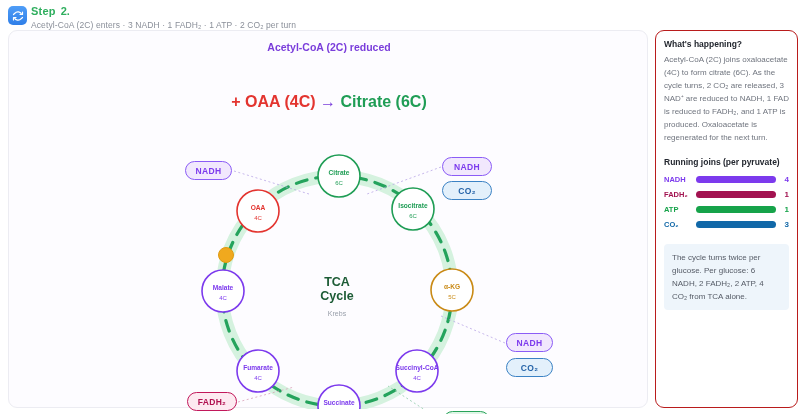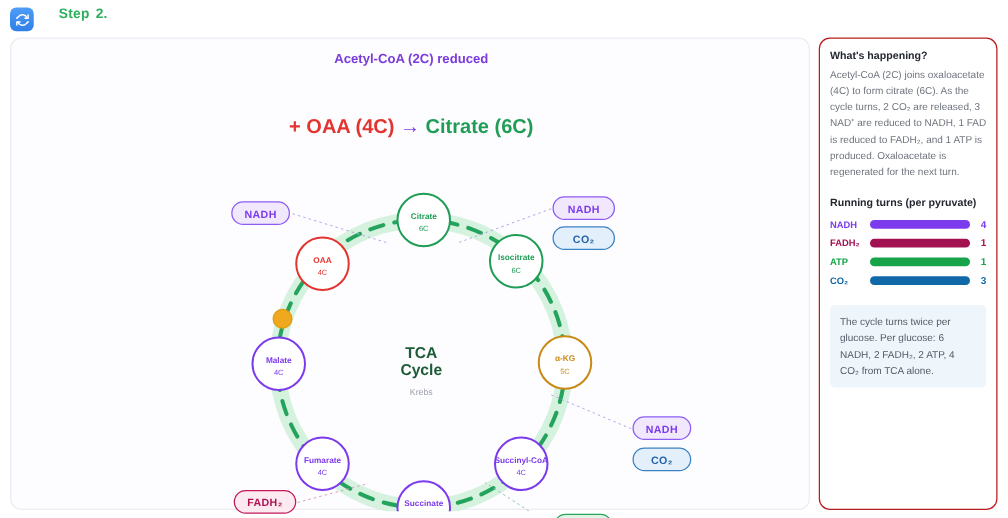--- a/index.html
+++ b/index.html
@@ -17,21 +17,21 @@
     display: flex; align-items: flex-start;
     padding: 4px 0 0 8px;
   }
   .step-icon {
     width: 19px; height: 19px; border-radius: 5px;
     background: linear-gradient(180deg,#4f9df7,#2f7fe8);
     display: flex; align-items: center; justify-content: center;
     flex: 0 0 auto; margin-top: 2px;
   }
   .step-icon svg { display: block; }
-  .header-text { margin-left: 20px; padding-top: 1px; }
+  .header-text { margin-left: 4px; padding-top: 1px; }
   .title-line { display: flex; align-items: baseline; gap: 5px; line-height: 1.1; }
   .step-word { font-size: 11px; font-weight: bold; color: #2fae5e; letter-spacing: .2px; }
   .step-num  { font-size: 11px; font-weight: bold; color: #2fae5e; }
   .step-title{ font-size: 11px; font-weight: bold; color: #1f2430; margin-left: 2px; }
   .subtitle  { font-size: 8.5px; color: #8a8f99; margin-top: 3px; letter-spacing: .1px; }
 
   
   .card-left {
     position: absolute; left: 8px; top: 30px;
     width: 640px; height: 378px;
@@ -108,20 +108,21 @@
       <polyline points="3 20 3 15 8 15"></polyline>
       <path d="M19.4 9A8 8 0 0 0 5.6 6.6L3 9"></path>
       <path d="M4.6 15A8 8 0 0 0 18.4 17.4L21 15"></path>
     </svg>
   </div>
   <div class="header-text">
     <div class="title-line">
       <span class="step-word">Step</span>
       <span class="step-num">2.</span>
     </div>
+    <div class="subtitle">Acetyl-CoA (2C) enters · 3 NADH · 1 FADH₂ · 1 ATP · 2 CO₂ per turn</div>
   </div>
 </div>
 
 <div class="card-left">
 
   <div class="entry-label">Acetyl-CoA (2C) reduced</div>
 
   <svg class="arrow-down" width="640" height="378" style="position:absolute;left:0;top:0;">
     <line x1="320" y1="27" x2="320" y2="53" stroke="#7a3ddb" stroke-width="2.4"></line>
     <polygon points="320,60 315,50 325,50" fill="#7a3ddb"></polygon>
@@ -202,21 +203,21 @@
   <div class="badge b-co2" style="left:497px;top:327px;width:47px;">CO₂</div>
   <div class="badge b-atp" style="left:434px;top:380px;width:47px;">ATP</div>
   <div class="badge b-fadh" style="left:178px;top:361px;width:50px;">FADH₂</div>
 </div>
 
 <div class="card-right">
 
   <div class="rp-h">What's happening?</div>
   <div class="rp-p">Acetyl-CoA (2C) joins oxaloacetate (4C) to form citrate (6C). As the cycle turns, 2 CO₂ are released, 3 NAD⁺ are reduced to NADH, 1 FAD is reduced to FADH₂, and 1 ATP is produced. Oxaloacetate is regenerated for the next turn.</div>
 
-  <div class="rp-h2">Running turns (per pyruvate)</div>
+  <div class="rp-h2">Running joins (per pyruvate)</div>
 
   <div>
     <div class="tally-row">
       <span class="tally-name" style="color:#7c3aed;">NADH</span>
       <span class="tally-track">
           <span class="tally-fill" style="display:block;width:100%;background:#7c3aed;"></span>
         </span>
       <span class="tally-val" style="color:#7c3aed;">4</span>
     </div>
     <div class="tally-row">

